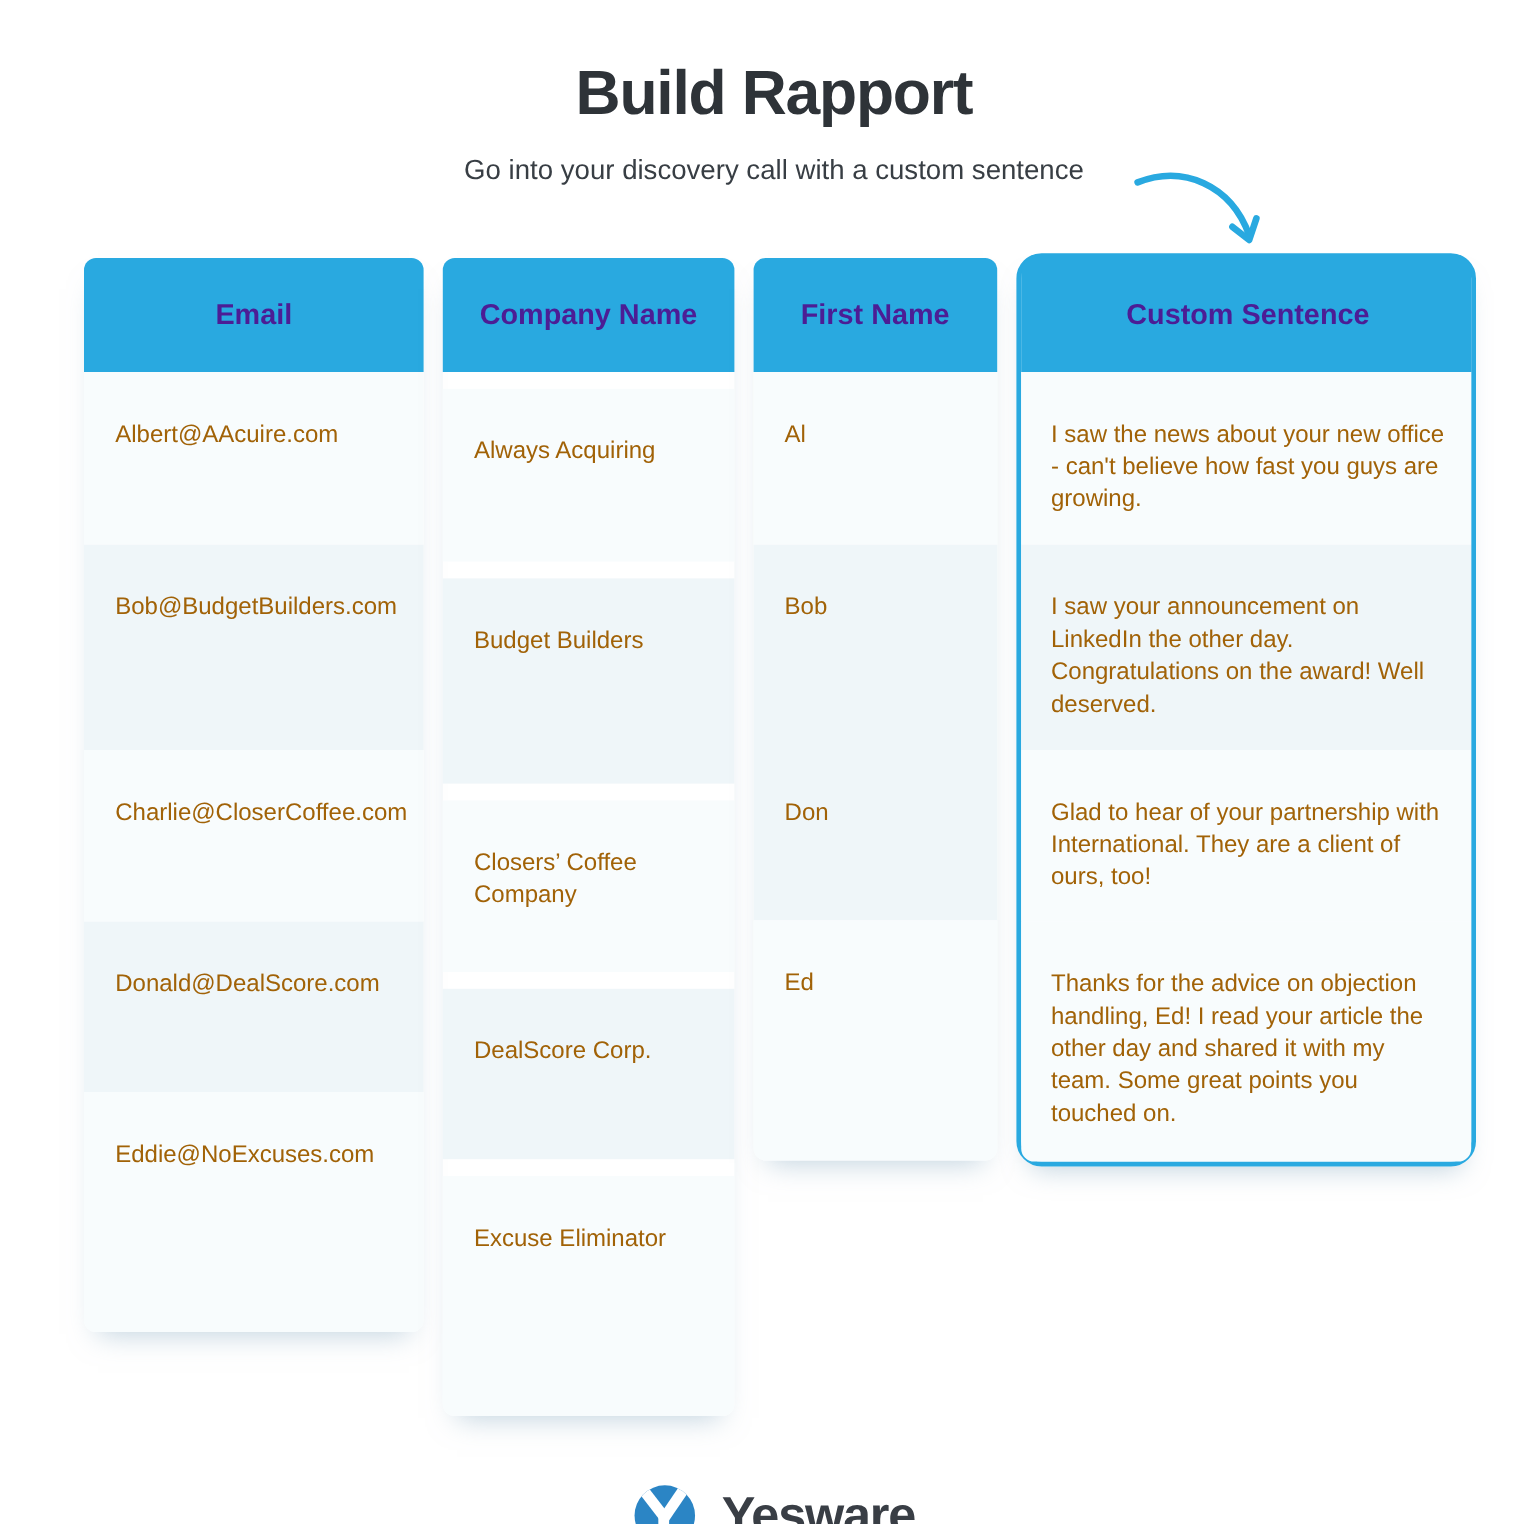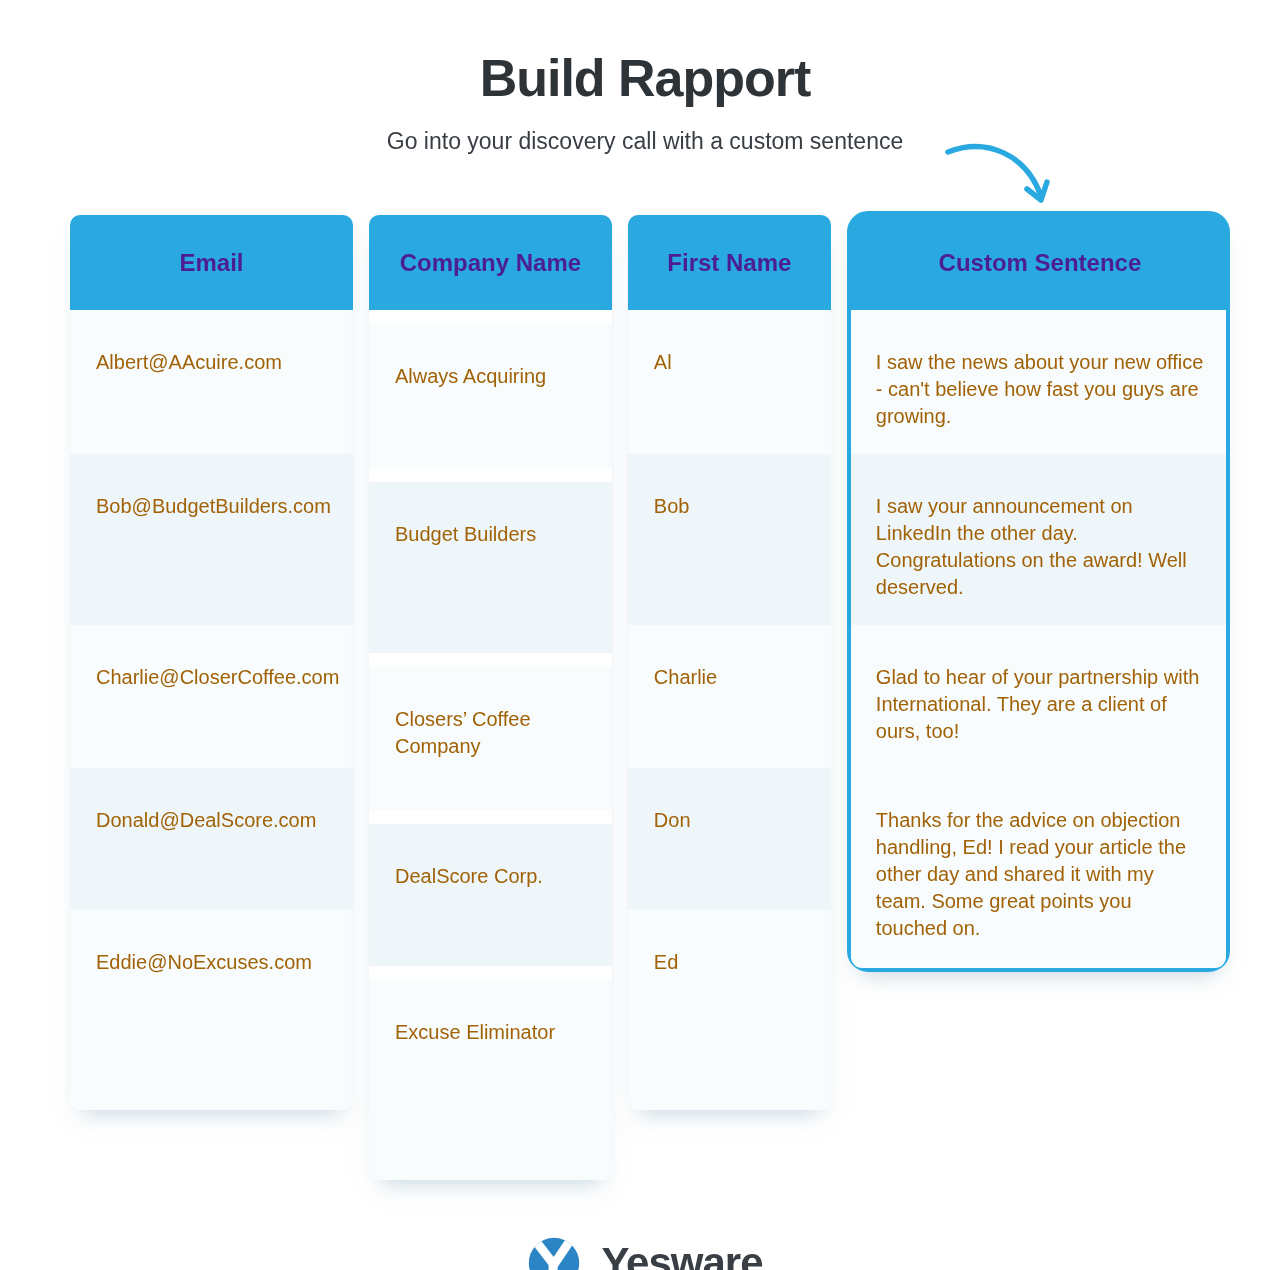--- a/index.html
+++ b/index.html
@@ -72,21 +72,20 @@
       <div class="cell h-r2 alt-b">Budget Builders</div>
       <div class="cell h-r3 alt-a">Closers’ Coffee Company</div>
       <div class="cell h-r4 alt-b">DealScore Corp.</div>
       <div class="cell h-r5 alt-a">Excuse Eliminator</div>
     </div>
 
     <div class="col col-first">
       <div class="cell head">First Name</div>
       <div class="cell h-r1 alt-a">Al</div>
       <div class="cell h-r2 alt-b">Bob</div>
-      <div class="cell h-r3 alt-a">Charlie</div>
       <div class="cell h-r4 alt-b">Don</div>
       <div class="cell h-r5 alt-a">Ed</div>
     </div>
 
     <div class="col col-custom">
       <div class="cell head">Custom Sentence</div>
       <div class="cell h-r1 alt-a">I saw the news about your new office - can't believe how fast you guys are growing.</div>
       <div class="cell h-r2 alt-b">I saw your announcement on LinkedIn the other day. Congratulations on the award! Well deserved.</div>
       <div class="cell h-r3 alt-a">Glad to hear of your partnership with International. They are a client of ours, too!</div>
       <div class="cell h-r5 alt-a">Thanks for the advice on objection handling, Ed! I read your article the other day and shared it with my team. Some great points you touched on.</div>

